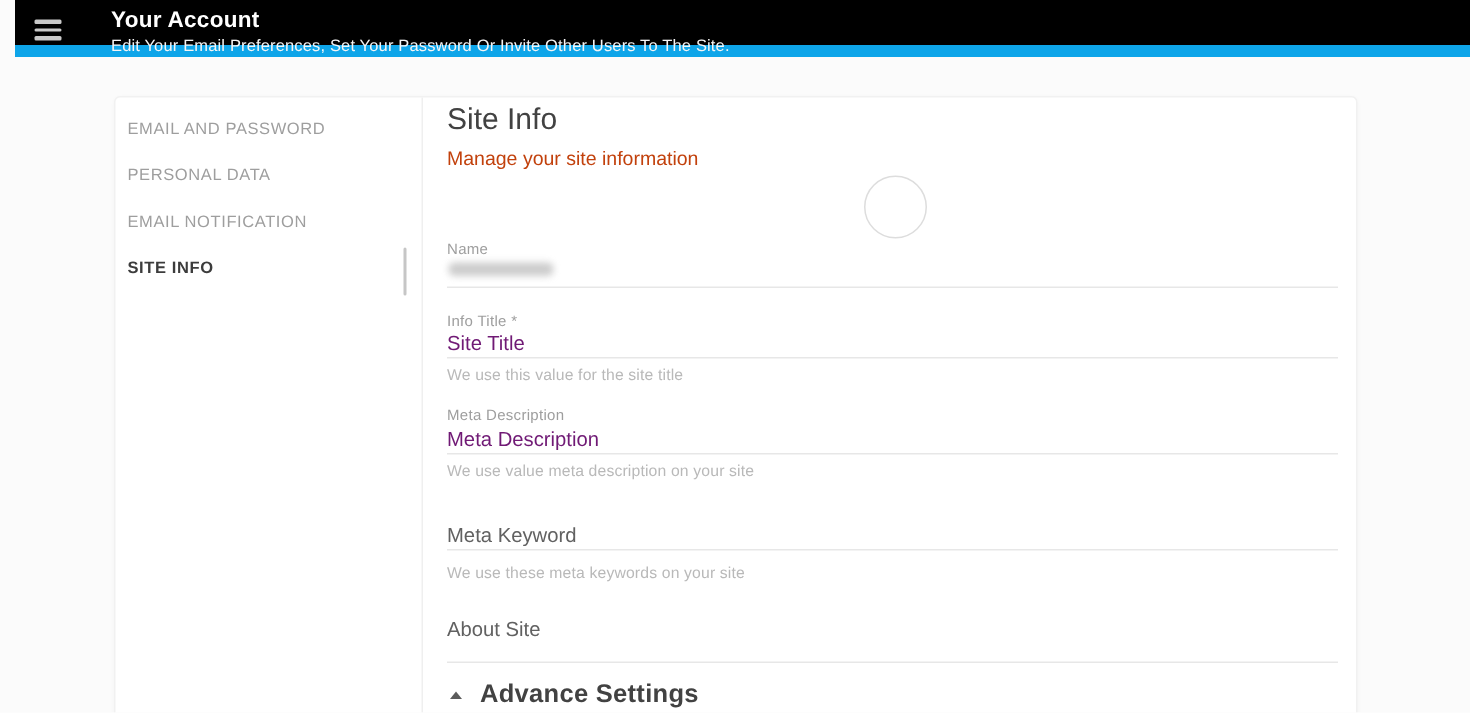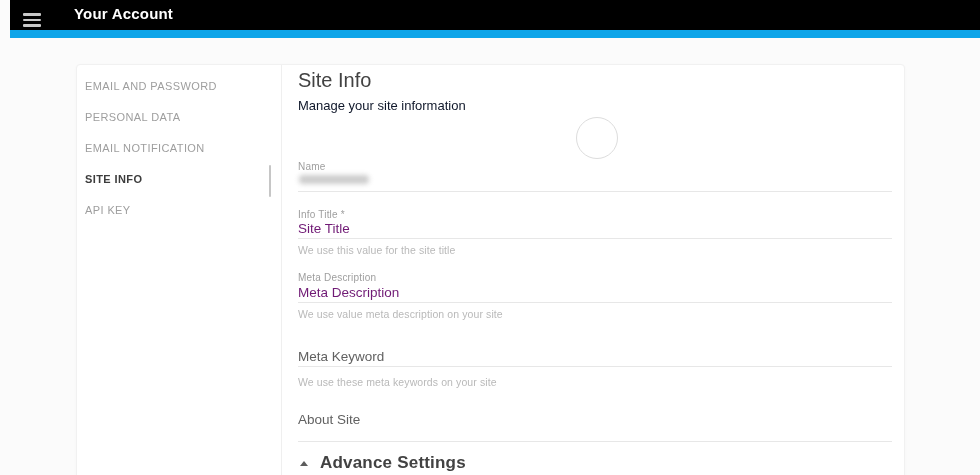--- a/index.html
+++ b/index.html
@@ -41,21 +41,21 @@
   .side-item.active { color:#3c3c3c; font-weight:bold; }
   .side-divider { position:absolute; left:204px; top:0; bottom:0; width:1px; background:#efefef; }
   .side-scroll {
     position:absolute; left:192px; top:100px; width:2px; height:32px;
     background:#c6c6c6; border-radius:2px; cursor:grab;
   }
 
   
   .content { position:absolute; left:221px; top:0; width:594px; bottom:0; }
   .sec-title { position:absolute; left:0; top:4px; font-size:20px; color:#424242; }
-  .sec-sub   { position:absolute; left:0; top:33px; font-size:13px; color:#0f172a; }
+  .sec-sub   { position:absolute; left:0; top:33px; font-size:13px; color:#c2410c; }
   .avatar {
     position:absolute; left:278px; top:52px; width:42px; height:42px;
     border:1px solid #ddd; border-radius:50%; background:#fff; cursor:pointer;
   }
 
   .flabel  { position:absolute; left:0; font-size:10px; color:#9e9e9e; letter-spacing:.2px; }
   .fvalue, .finput {
     position:absolute; left:0; width:100%; font-size:13.5px; color:#701a75;
     background:transparent; border:none; outline:none;
     font-family:"Liberation Sans", sans-serif; padding:0; height:18px;
@@ -102,30 +102,30 @@
 
 <div class="screen">
 
   <div class="appbar">
     <div class="hamburger">
       <div></div>
       <div></div>
       <div></div>
     </div>
     <div class="appbar-title">Your Account</div>
+    <div class="appbar-sub">Edit Your Email Preferences, Set Your Password Or Invite Other Users To The Site.</div>
   </div>
 
   <div class="card">
 
     <div class="sidebar">
       <div class="side-item">EMAIL AND PASSWORD</div>
       <div class="side-item">PERSONAL DATA</div>
       <div class="side-item">EMAIL NOTIFICATION</div>
       <div class="side-item active">SITE INFO</div>
-      <div class="side-item">API KEY</div>
     </div>
     <div class="side-scroll"></div>
     <div class="side-divider"></div>
 
     <div class="content">
       <div class="sec-title">Site Info</div>
       <div class="sec-sub">Manage your site information</div>
 
       <div class="avatar"></div>
 

